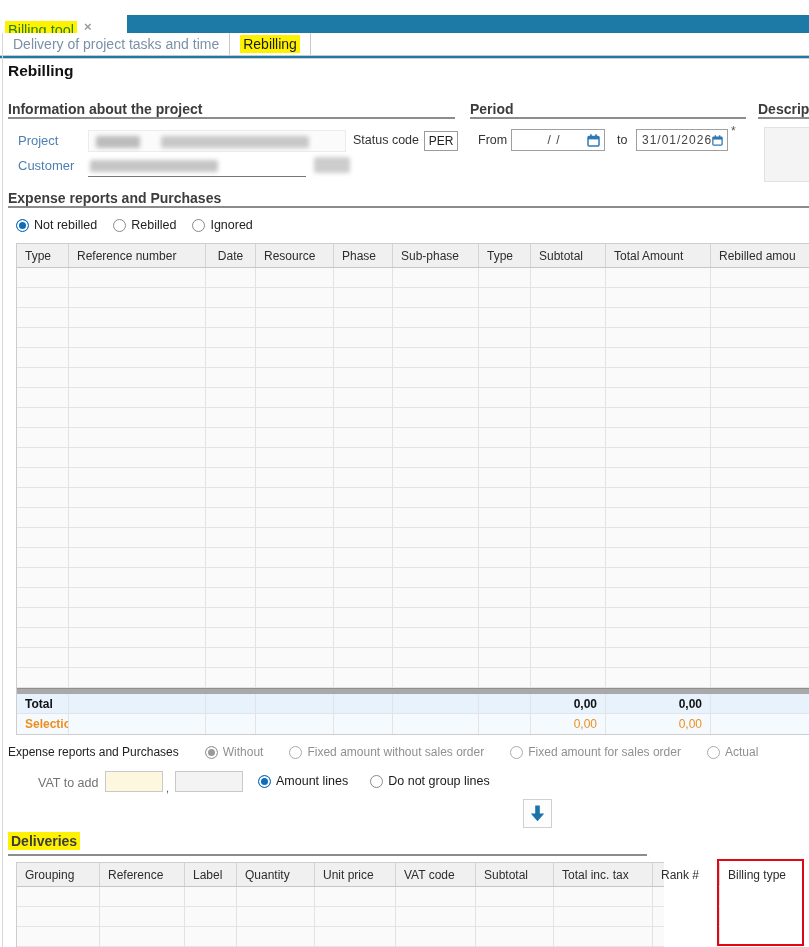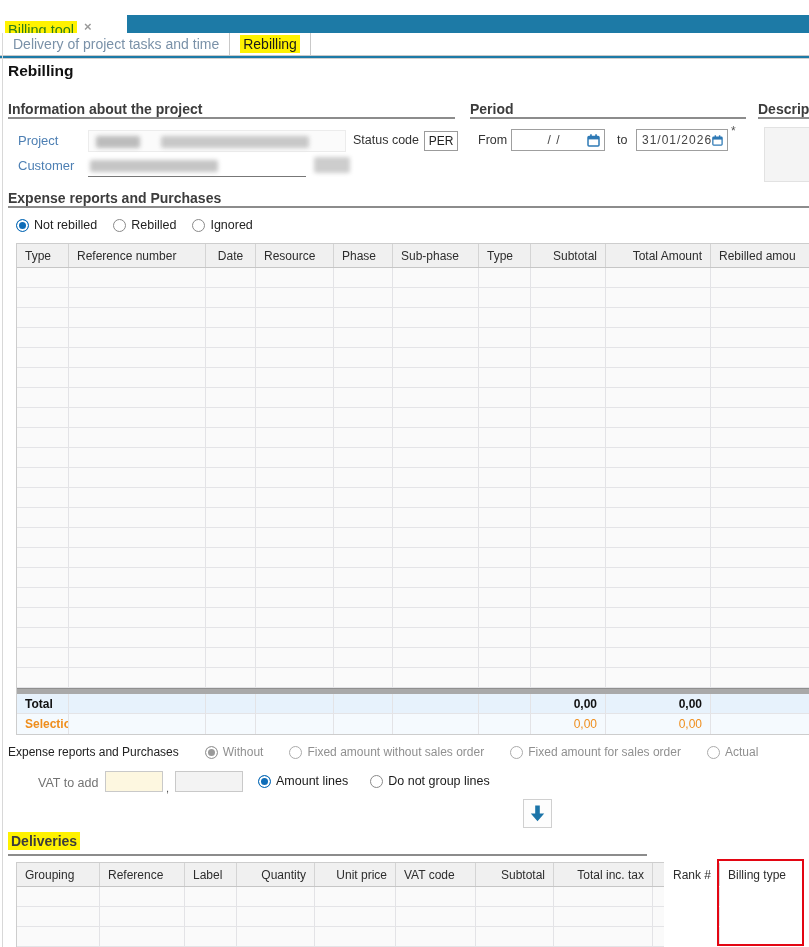--- a/index.html
+++ b/index.html
@@ -45,21 +45,21 @@
   .radio.dis.sel { background:#9a9a9a; border:1px solid #9a9a9a; box-shadow:inset 0 0 0 2px #fff; }
   .filter-row { position:absolute; left:16px; top:218px; display:flex; gap:16px; font-size:12.5px; color:#222; }
 
   
   .gtable { position:absolute; left:16px; background:#fafafa; border:1px solid #cdcdcd; border-right:none; }
   .trow, .thead { display:grid; }
   .main-cols { grid-template-columns:52px 137px 50px 78px 59px 86px 52px 75px 105px 1fr; }
   .deliv-cols { grid-template-columns:83px 85px 52px 78px 81px 80px 78px 99px 67px 83px 1fr; }
   .thead { background:#f0f0f0; border-bottom:1px solid #c6c6c6; }
   .thead .hcell { font-size:12px; color:#2d2d2d; padding:5px 8px 4px 8px; border-right:1px solid #d4d4d4; white-space:nowrap; overflow:hidden; cursor:pointer; }
-  .hcell.num { text-align:right; }
+  .hcell.num { text-align:left; }
   .hcell.ctr { text-align:center; }
   .trow { height:20px; border-bottom:1px solid #e4e4e7; }
   .trow .tcell { border-right:1px solid #e3e3e6; }
   .splitter { height:6px; background:#a9a9a9; border-top:1px solid #8f8f8f; cursor:row-resize; }
   .total-row { background:#e7f2fc; }
   .total-row .tcell, .sel-row .tcell { font-size:12px; padding:3px 8px 8px 8px; white-space:nowrap; overflow:hidden; }
   .total-row .tcell.lbl { font-weight:bold; color:#111; }
   .total-row .tcell.num { font-weight:bold; color:#111; text-align:right; }
   .sel-row { background:#f5fafe; }
   .sel-row .tcell.lbl { font-weight:bold; color:#ef8e1d; }

